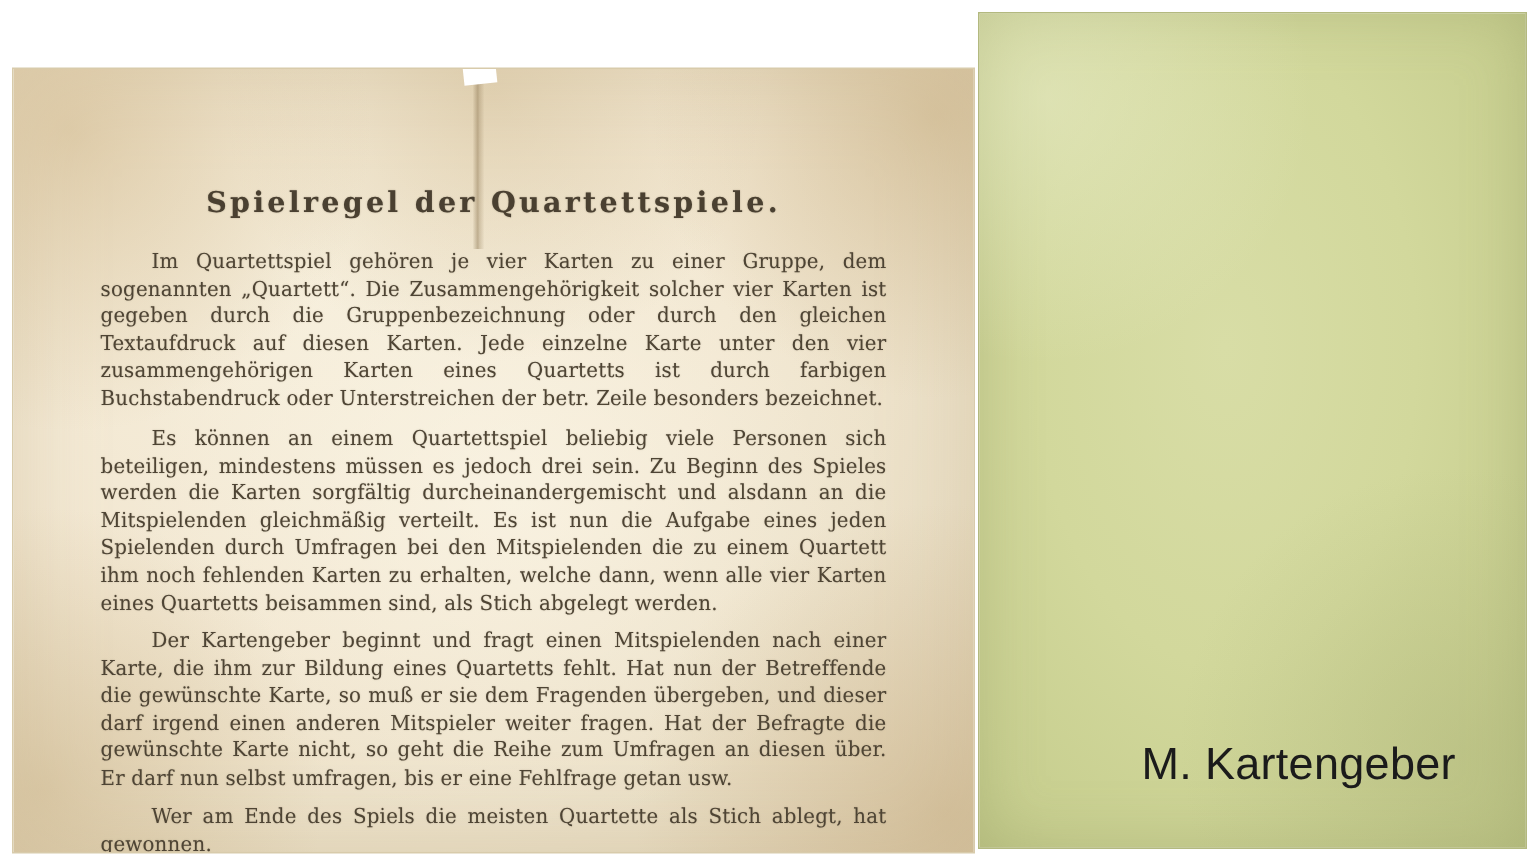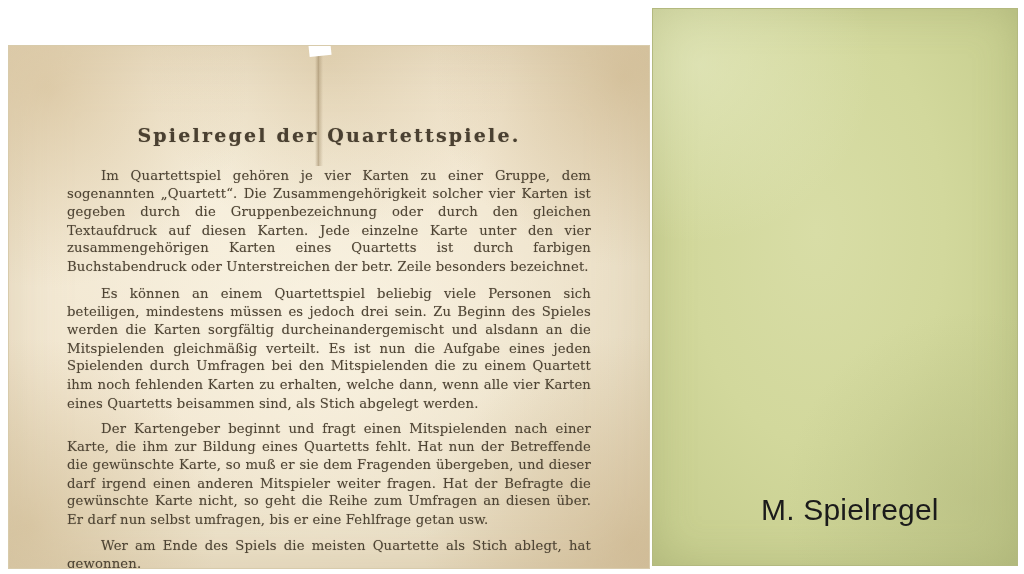--- a/index.html
+++ b/index.html
@@ -147,16 +147,16 @@
       <div id="rules-title">Spielregel der Quartettspiele.</div>
 
       <p class="rules-para">Im Quartettspiel gehören je vier Karten zu einer Gruppe, dem sogenannten „Quartett“. Die Zusammengehörigkeit solcher vier Karten ist gegeben durch die Gruppenbezeichnung oder durch den gleichen Textaufdruck auf diesen Karten. Jede einzelne Karte unter den vier zusammengehörigen Karten eines Quartetts ist durch farbigen Buchstabendruck oder Unterstreichen der betr. Zeile besonders bezeichnet.</p>
       <p class="rules-para">Es können an einem Quartettspiel beliebig viele Personen sich beteiligen, mindestens müssen es jedoch drei sein. Zu Beginn des Spieles werden die Karten sorgfältig durcheinandergemischt und alsdann an die Mitspielenden gleichmäßig verteilt. Es ist nun die Aufgabe eines jeden Spielenden durch Umfragen bei den Mitspielenden die zu einem Quartett ihm noch fehlenden Karten zu erhalten, welche dann, wenn alle vier Karten eines Quartetts beisammen sind, als Stich abgelegt werden.</p>
       <p class="rules-para">Der Kartengeber beginnt und fragt einen Mitspielenden nach einer Karte, die ihm zur Bildung eines Quartetts fehlt. Hat nun der Betreffende die gewünschte Karte, so muß er sie dem Fragenden übergeben, und dieser darf irgend einen anderen Mitspieler weiter fragen. Hat der Befragte die gewünschte Karte nicht, so geht die Reihe zum Umfragen an diesen über. Er darf nun selbst umfragen, bis er eine Fehlfrage getan usw.</p>
       <p class="rules-para">Wer am Ende des Spiels die meisten Quartette als Stich ablegt, hat gewonnen.</p>
     </div>
   </div>
 
   <div id="green-card">
-    <div id="collection-label">M. Spielregel</div>
+    <div id="collection-label">M. Kartengeber</div>
   </div>
 
 </div>
 
 </body></html>

